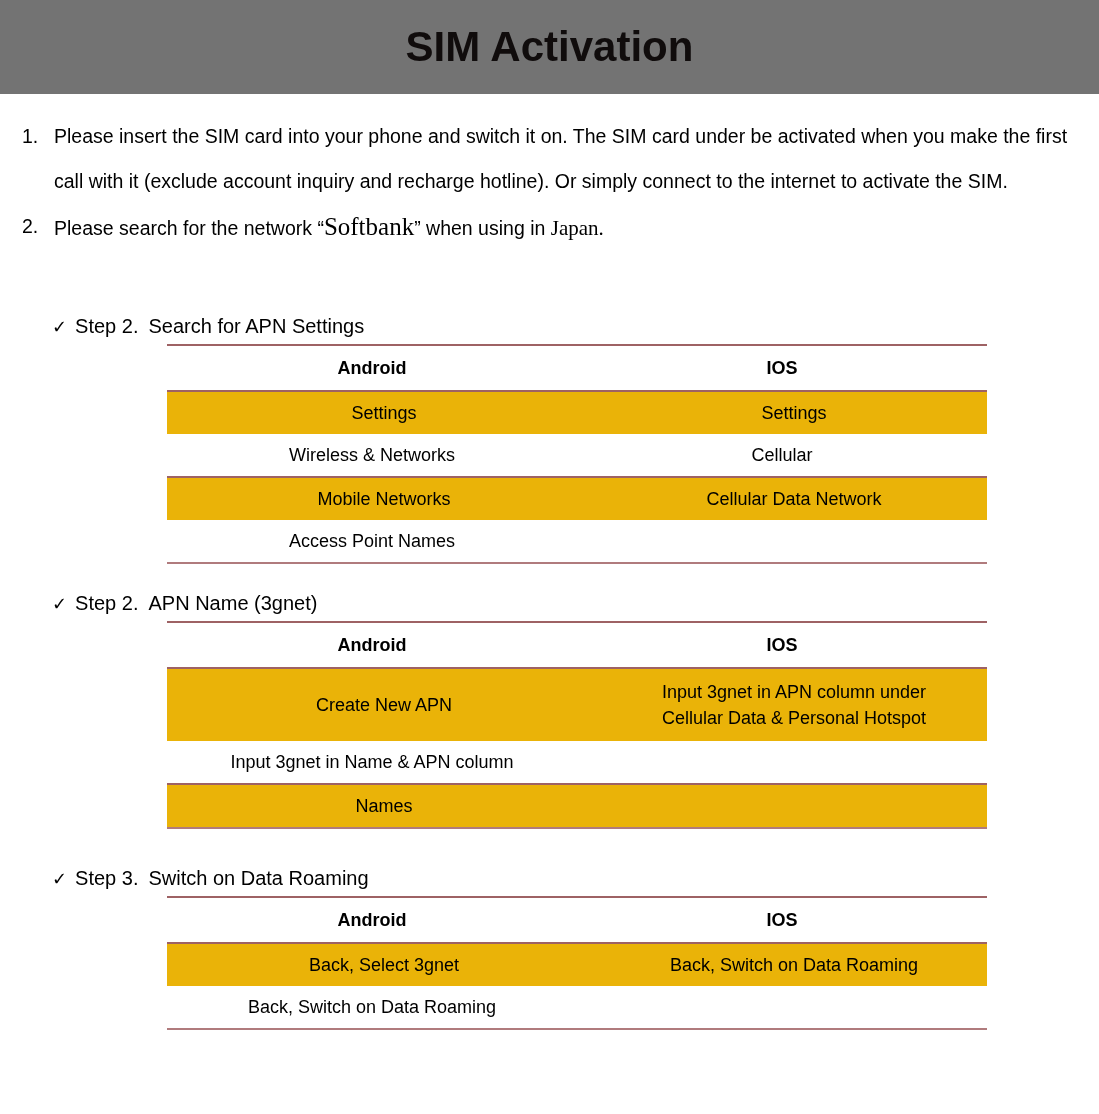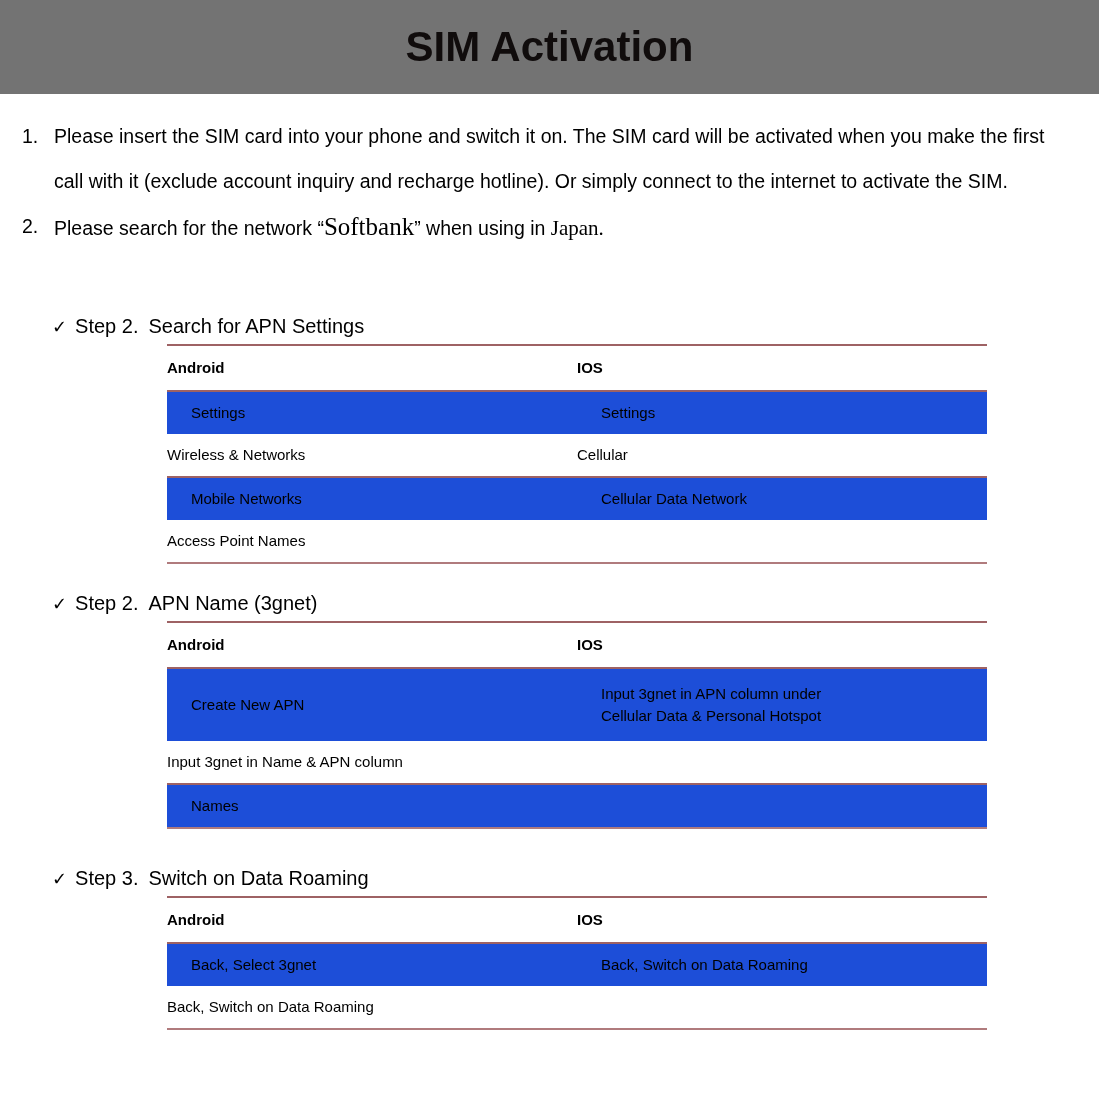--- a/index.html
+++ b/index.html
@@ -91,39 +91,39 @@
 
   
   .apn-table {
     width: 820px;
     margin-left: 115px;
     border-collapse: collapse;
     table-layout: fixed;
     margin-top: 2px;
   }
   .apn-table td {
-    font-size: 15px;
-    text-align: left;
+    font-size: 18px;
+    text-align: center;
     padding: 0;
     height: 42px;
     vertical-align: middle;
     line-height: 1.25;
   }
   .apn-table tr.head-row td {
     font-weight: bold;
     height: 44px;
   }
   .apn-table tr.top-rule td {
     border-top: 2.5px solid #9e6264;
   }
   .apn-table tr.bottom-rule td {
     border-bottom: 2.5px solid #b07b7d;
   }
   .apn-table tr.shaded td {
-    background: #1d4ed8;
+    background: #eab308;
     border-top: 2.5px solid #9e6264;
     padding-left: 24px;
   }
   .apn-table td.col-android { width: 50%; }
   .apn-table td.col-ios { width: 50%; }
   .apn-table td.tall {
     height: 72px;
   }
   .cell-two-line {
     display: block;
@@ -137,21 +137,21 @@
 <body>
 
 <div class="page-header">
   <div class="page-title">SIM Activation</div>
 </div>
 
 <div class="intro">
 
   <div class="intro-item">
     <div class="intro-num">1.</div>
-    <div class="intro-text">Please insert the SIM card into your phone and switch it on. The SIM card will be activated when you make the first call with it (exclude account inquiry and recharge hotline). Or simply connect to the internet to activate the SIM.</div>
+    <div class="intro-text">Please insert the SIM card into your phone and switch it on. The SIM card under be activated when you make the first call with it (exclude account inquiry and recharge hotline). Or simply connect to the internet to activate the SIM.</div>
   </div>
 
   <div class="intro-item">
     <div class="intro-num">2.</div>
     <div class="intro-text">
       <span>Please search for the network “</span><span class="serif-big">Softbank</span><span>” when using in </span><span class="serif-small">Japan</span><span class="serif-small">.</span>
     </div>
   </div>
 
 </div>

